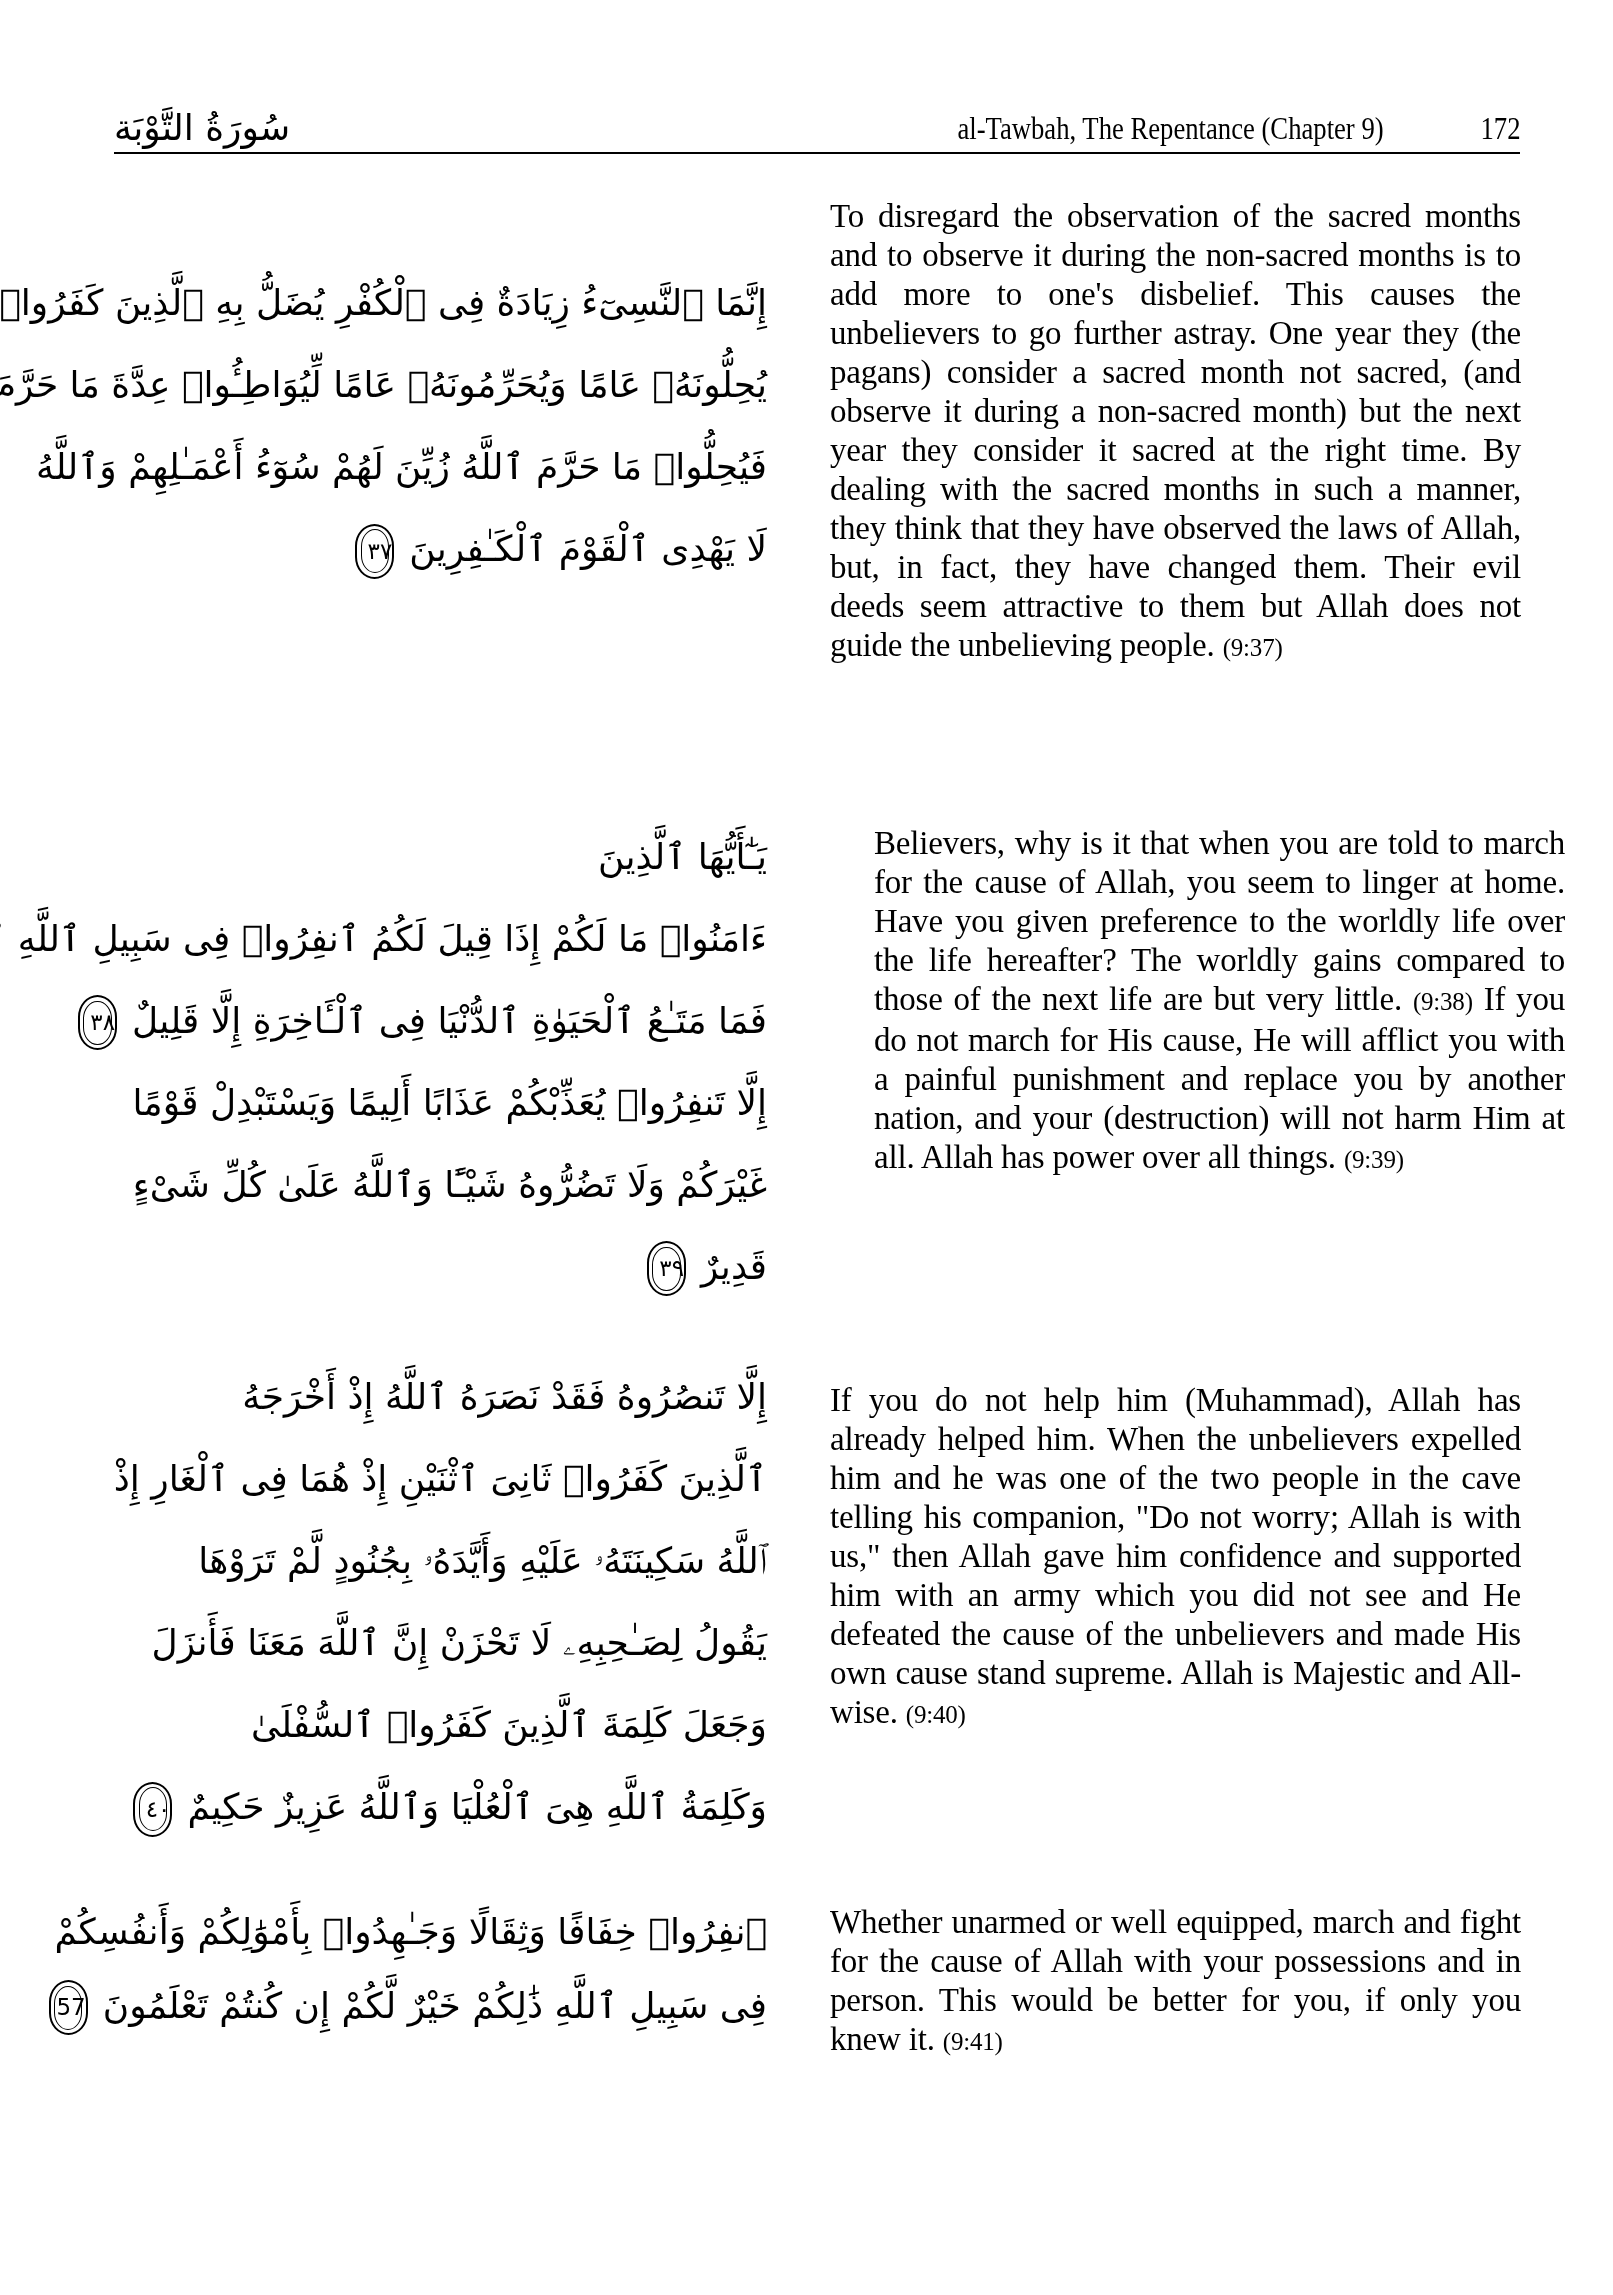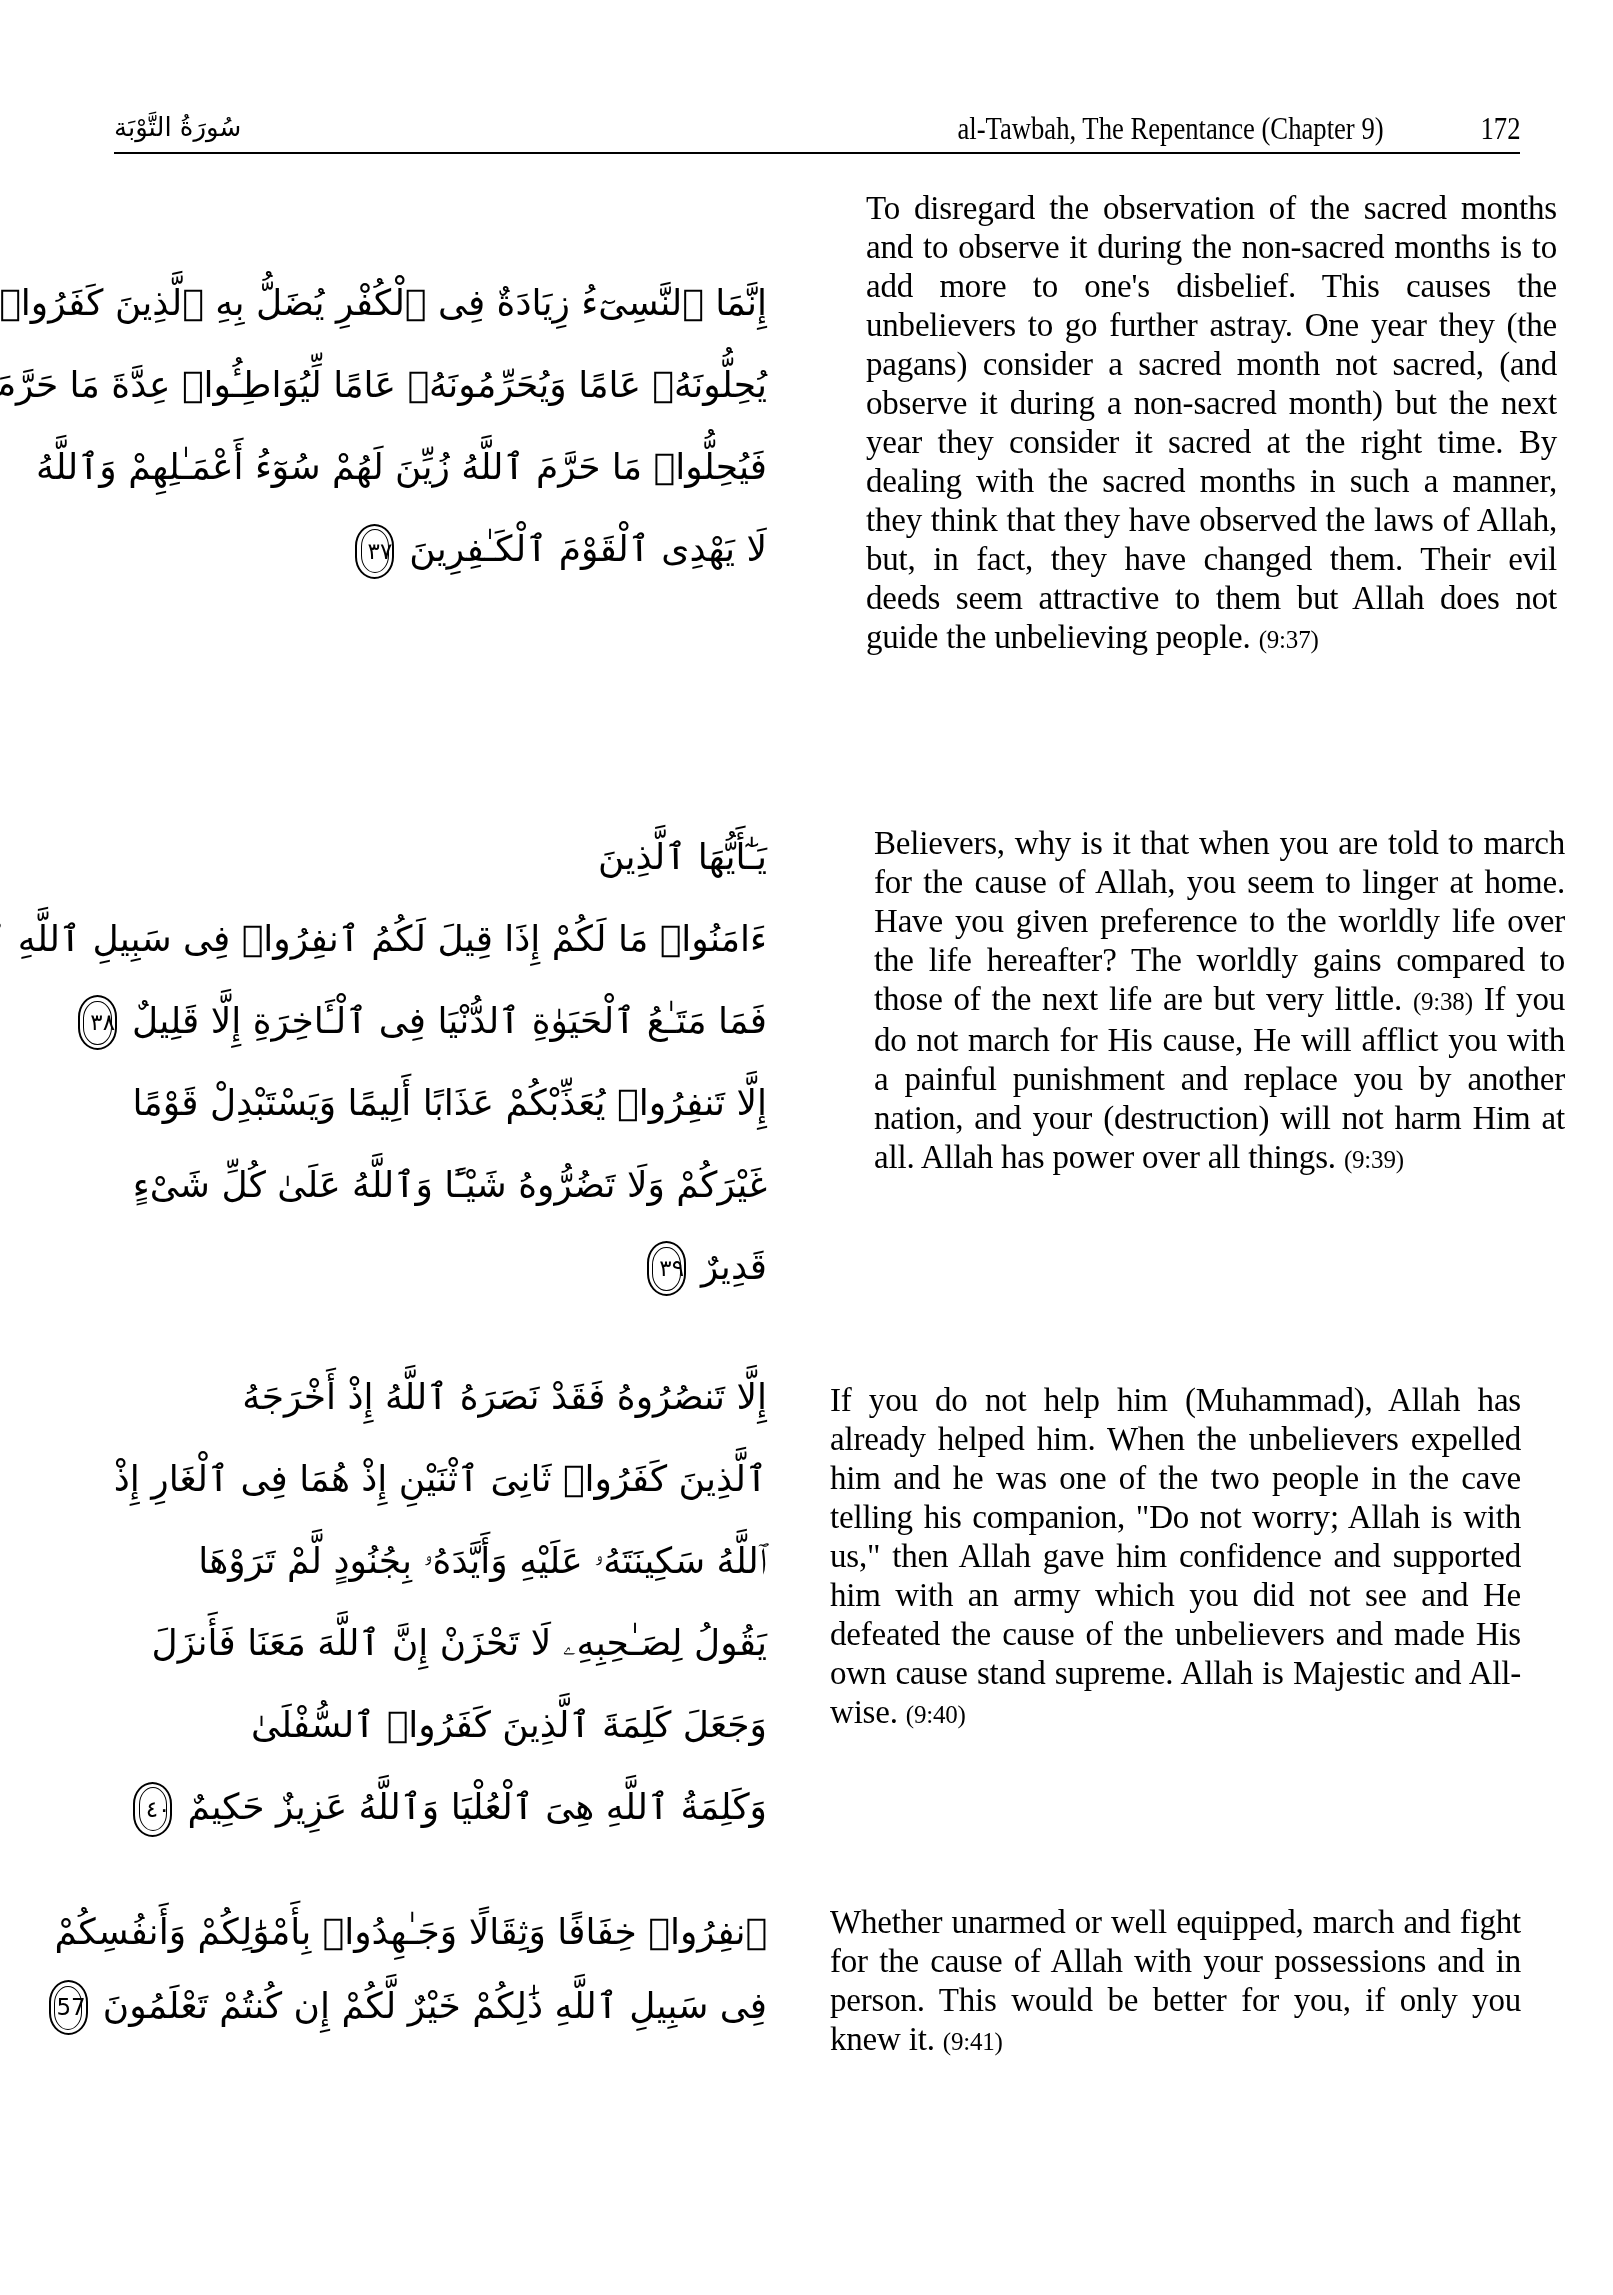--- a/index.html
+++ b/index.html
@@ -17,21 +17,21 @@
     top: 106px;
     width: 1406px;
     height: 46px;
     border-bottom: 2.5px solid #000;
   }
   .surah-name {
     position: absolute;
     left: 0;
     top: 0;
     font-family: "DejaVu Sans", sans-serif;
-    font-size: 26px;
+    font-size: 36px;
     direction: rtl;
     line-height: 43px;
   }
   .running-title {
     position: absolute;
     right: 136px;
     top: 5px;
     font-size: 31px;
     line-height: 36px;
     transform: scaleX(0.86);
@@ -104,21 +104,21 @@
   <span class="page-number">172</span>
 </div>
 
 <div class="section" style="top:189px;">
   <div class="arabic" style="top:73px;">
     <span class="ayah-line">إِنَّمَا ٱلنَّسِىٓءُ زِيَادَةٌ فِى ٱلْكُفْرِ يُضَلُّ بِهِ ٱلَّذِينَ كَفَرُوا۟</span>
     <span class="ayah-line">يُحِلُّونَهُۥ عَامًا وَيُحَرِّمُونَهُۥ عَامًا لِّيُوَاطِـُٔوا۟ عِدَّةَ مَا حَرَّمَ ٱللَّهُ</span>
     <span class="ayah-line">فَيُحِلُّوا۟ مَا حَرَّمَ ٱللَّهُ زُيِّنَ لَهُمْ سُوٓءُ أَعْمَـٰلِهِمْ وَٱللَّهُ</span>
     <span class="ayah-line"><span>لَا يَهْدِى ٱلْقَوْمَ ٱلْكَـٰفِرِينَ</span><span class="ayah-marker">٣٧</span></span>
   </div>
-  <div class="english" style="top:0;margin-left:36px;">
+  <div class="english" style="top:8px;">
     <p><span>To disregard the observation of the sacred months and to observe it during the non-sacred months is to add more to one's disbelief. This causes the unbelievers to go further astray. One year they (the pagans) consider a sacred month not sacred, (and observe it during a non-sacred month) but the next year they consider it sacred at the right time. By dealing with the sacred months in such a manner, they think that they have observed the laws of Allah, but, in fact, they have changed them. Their evil deeds seem attractive to them but Allah does not guide the unbelieving people.</span> <span class="ref">(9:37)</span></p>
   </div>
 </div>
 
 <div class="section" style="top:824px;">
   <div class="arabic" style="top:-8.3px;">
     <span class="ayah-line">يَـٰٓأَيُّهَا ٱلَّذِينَ</span>
     <span class="ayah-line">ءَامَنُوا۟ مَا لَكُمْ إِذَا قِيلَ لَكُمُ ٱنفِرُوا۟ فِى سَبِيلِ ٱللَّهِ ٱثَّاقَلْتُمْ</span>
     <span class="ayah-line"><span>فَمَا مَتَـٰعُ ٱلْحَيَوٰةِ ٱلدُّنْيَا فِى ٱلْـَٔاخِرَةِ إِلَّا قَلِيلٌ</span><span class="ayah-marker">٣٨</span></span>
     <span class="ayah-line">إِلَّا تَنفِرُوا۟ يُعَذِّبْكُمْ عَذَابًا أَلِيمًا وَيَسْتَبْدِلْ قَوْمًا</span>

